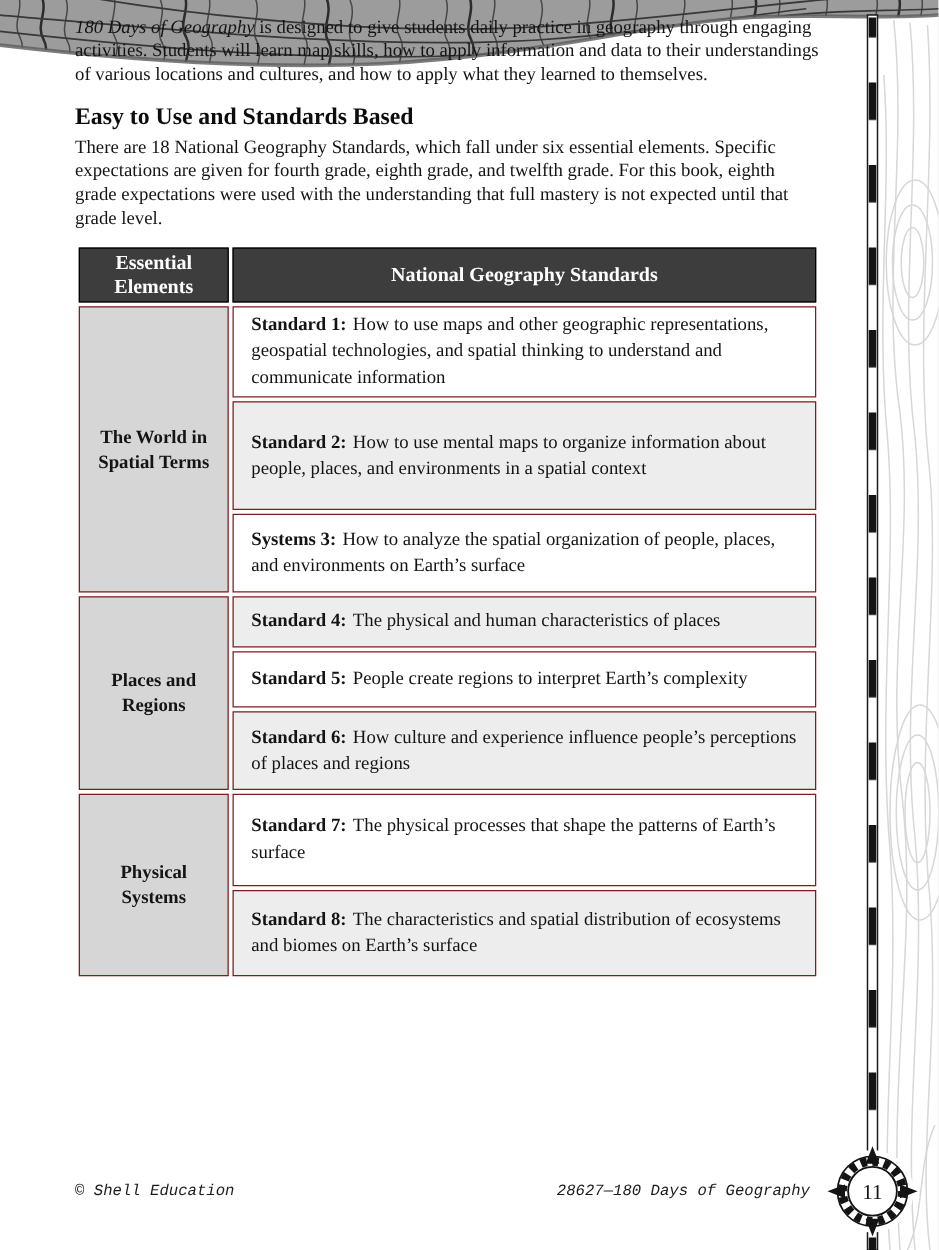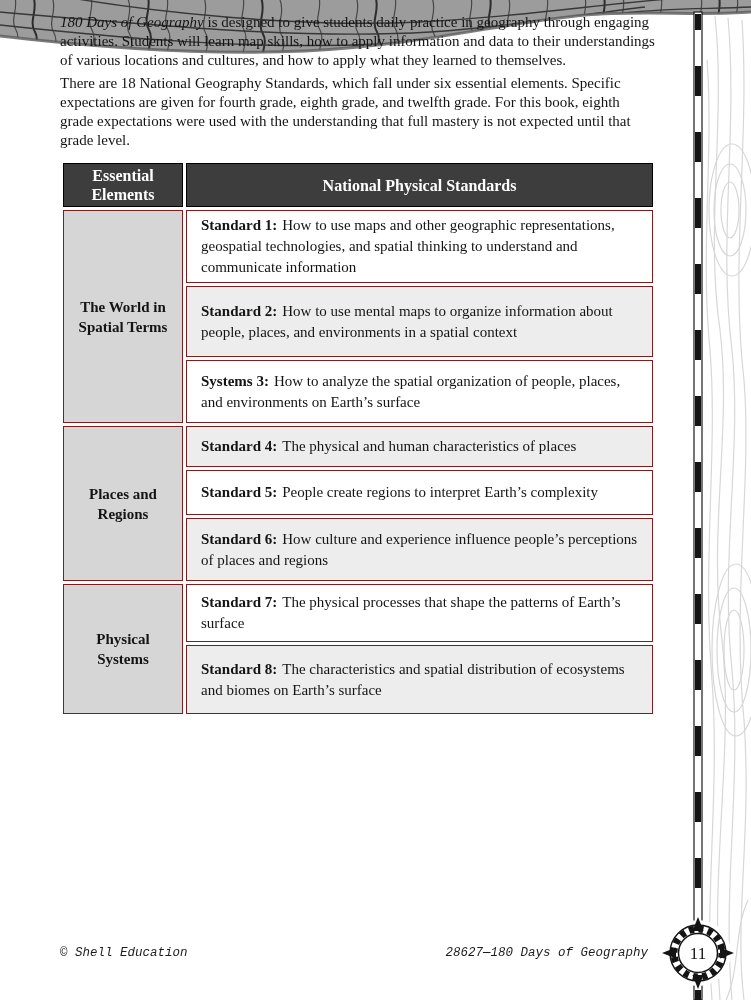--- a/index.html
+++ b/index.html
@@ -54,22 +54,22 @@
     padding:2px 4px;
   }
   td{border:1px solid #7f1d1d;vertical-align:middle;font-size:15px;line-height:21px;}
   td.group{
     background:var(--group-cell-bg,#d6d6d6);
     text-align:center;font-weight:700;line-height:20px;padding:2px 6px;
   }
   td.std{background:#ffffff;padding:4px 14px;}
   td.std.shaded{background:var(--shaded-cell-bg,#ededed);}
   td.std b{margin-right:5px;}
-  .r1{height:72px}.r2{height:71px}.r3{height:63px}.r4{height:41px}
-  .r5{height:45px}.r6{height:63px}.r7{height:58px}.r8{height:69px}
+  .r1{height:72px}.r2{height:87px}.r3{height:63px}.r4{height:41px}
+  .r5{height:45px}.r6{height:63px}.r7{height:74px}.r8{height:69px}
   
   .footer{
     position:absolute;left:60px;top:946px;width:588px;
     font-family:Liberation Mono, monospace;
     font-style:italic;font-size:12.5px;color:#1c1c1c;
   }
   .footer-left{float:left;}
   .footer-right{float:right;text-align:right;}
 </style>
 </head>
@@ -163,32 +163,33 @@
       <circle cx="38" cy="953" r="19.5" fill="#ffffff" stroke="#141414" stroke-width="1.5"></circle>
       <text x="38" y="959" text-anchor="middle" font-family="Liberation Serif, DejaVu Serif, serif" font-size="17" fill="#141414">11</text>
     </g>
   </svg>
 
   <div class="content">
 
 
     <p class="intro"><i>180 Days of Geography</i><span> is designed to give students daily practice in geography through engaging activities.  Students will learn map skills, how to apply information and data to their understandings of various locations and cultures, and how to apply what they learned to themselves.</span></p>
 
+    <div class="section-heading">Easy to Use and Standards Based</div>
 
     <p class="section-body">There are 18 National Geography Standards, which fall under six essential elements.  Specific expectations are given for fourth grade, eighth grade, and twelfth grade.  For this book, eighth grade expectations were used with the understanding that full mastery is not expected until that grade level.</p>
 
     <table class="standards">
       <colgroup>
           <col class="c1">
           <col class="c2">
         </colgroup>
       <thead>
         <tr>
           <th>Essential Elements</th>
-          <th>National Physical Standards</th>
+          <th>National Geography Standards</th>
         </tr>
       </thead>
       <tbody>
         <tr>
           <td class="group" rowspan="3">The World in Spatial Terms</td>
           <td class="std r1"><b>Standard 1:</b><span>How to use maps and other geographic representations, geospatial technologies, and spatial thinking to understand and communicate information</span></td>
         </tr>
         <tr>
           <td class="std shaded r2"><b>Standard 2:</b><span>How to use mental maps to organize information about people, places, and environments in a spatial context</span></td>
         </tr>

